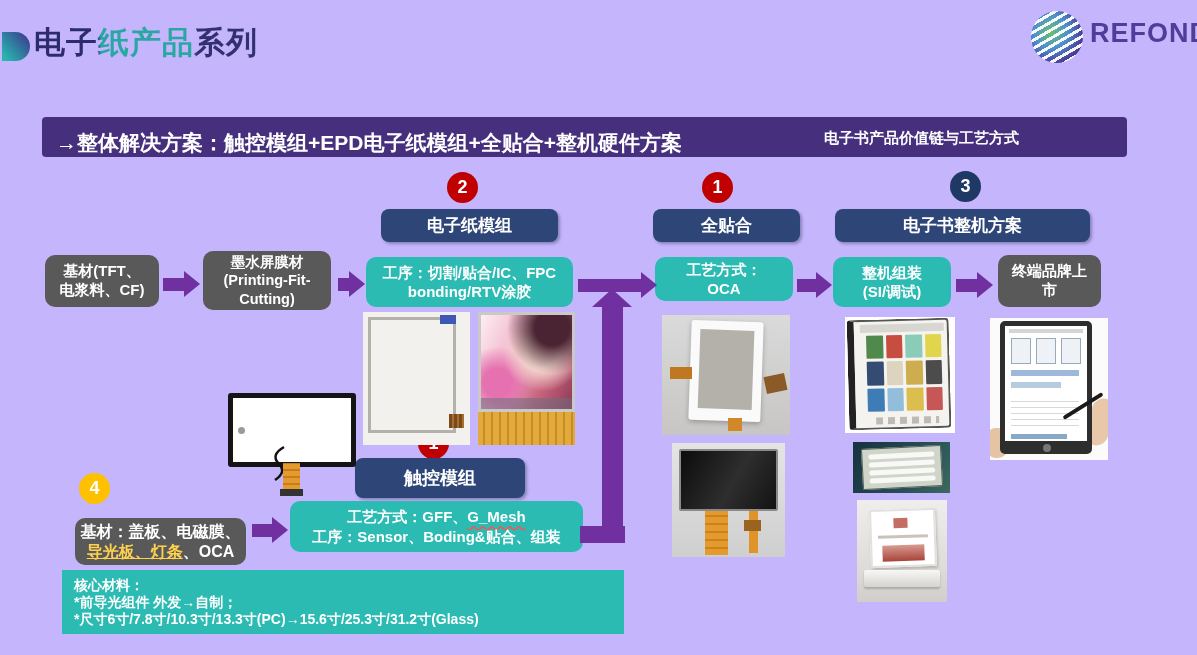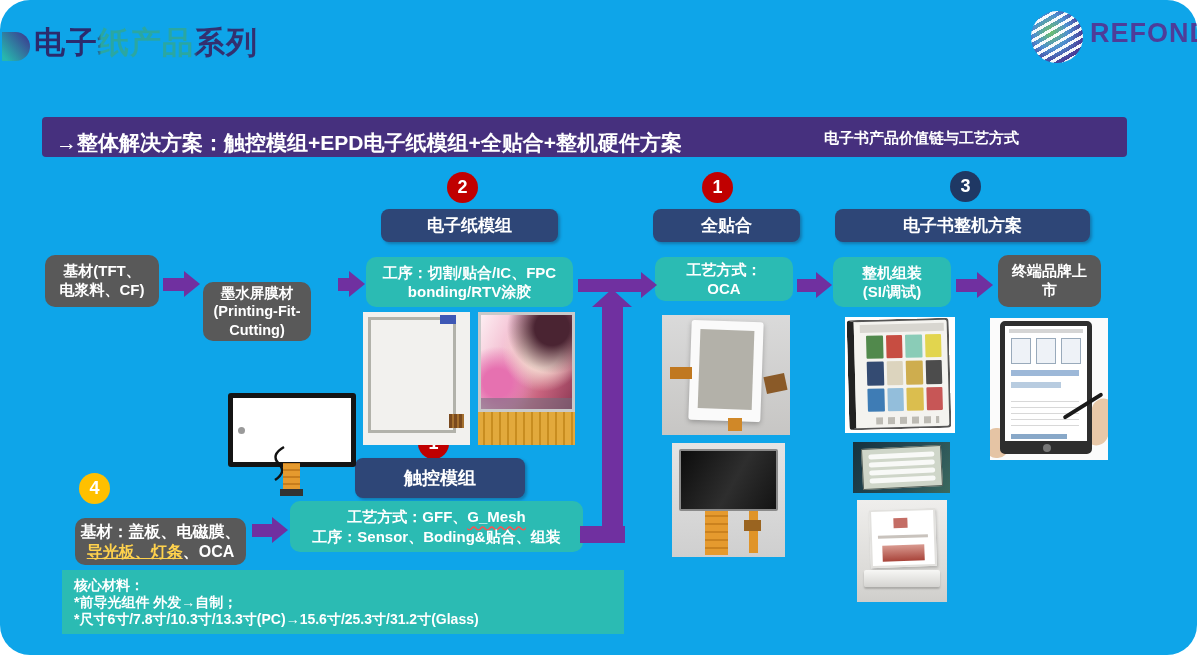--- a/index.html
+++ b/index.html
@@ -1,17 +1,17 @@
 <!DOCTYPE html>
 <html><head>
 <meta charset="utf-8">
 <style>
   * { margin:0; padding:0; box-sizing:border-box; }
   body { font-family:"Liberation Sans","DejaVu Sans",sans-serif; background:#fff; }
-  #canvas { position:relative; width:1197px; height:655px; background:#0ea5e9; overflow:hidden;border-radius:30px; }
+  #canvas { position:relative; width:1197px; height:655px; background:#c4b5fd; overflow:hidden; }
   .abs { position:absolute; }
 
   
   .title-bullet { left:2px; top:32px; width:28px; height:29px;
     background:linear-gradient(50deg,#27b7ae 10%,#3c3e90 90%);
     border-radius:0 15px 15px 0; }
   .page-title { left:34px; top:22px; font-size:31px; font-weight:bold; letter-spacing:1px;
     background:linear-gradient(90deg,#2b2b6d 0 28%,#2aa7a2 30% 70%,#33306f 73% 100%);
     -webkit-background-clip:text; background-clip:text; color:transparent; }
   .logo-globe { left:1031px; top:11px; width:52px; height:52px; border-radius:50%;
@@ -93,21 +93,21 @@
 
   <div class="abs navybox" style="left:381px;top:209px;width:177px;height:33px;font-family:Liberation Mono, monospace;">电子纸模组</div>
   <div class="abs navybox" style="left:653px;top:209px;width:147px;height:33px;">全贴合</div>
   <div class="abs navybox" style="left:835px;top:209px;width:255px;height:33px;">电子书整机方案</div>
   <div class="abs navybox" style="left:355px;top:458px;width:170px;height:40px;font-size:18px;">触控模组</div>
 
   <div class="abs graybox" style="left:45px;top:255px;width:114px;height:52px;">
     <span>基材(TFT、</span>
     <span>电浆料、CF)</span>
   </div>
-  <div class="abs graybox" style="left:203px;top:251px;width:108px;height:59px;font-size:14.5px;margin-top:31px;">
+  <div class="abs graybox" style="left:203px;top:251px;width:128px;height:59px;font-size:14.5px;">
     <span>墨水屏膜材</span>
     <span>(Printing-Fit-</span>
     <span>Cutting)</span>
   </div>
   <div class="abs tealbox" style="left:366px;top:257px;width:207px;height:50px;">
     <span>工序：切割/贴合/IC、FPC</span>
     <span>bonding/RTV涂胶</span>
   </div>
   <div class="abs tealbox" style="left:655px;top:257px;width:138px;height:44px;">
     <span>工艺方式：</span>

